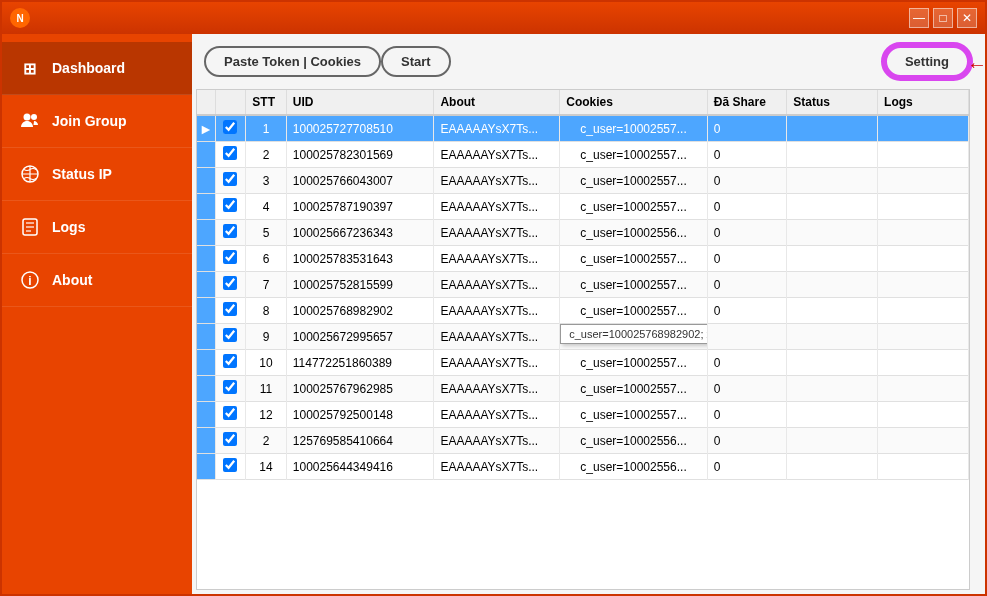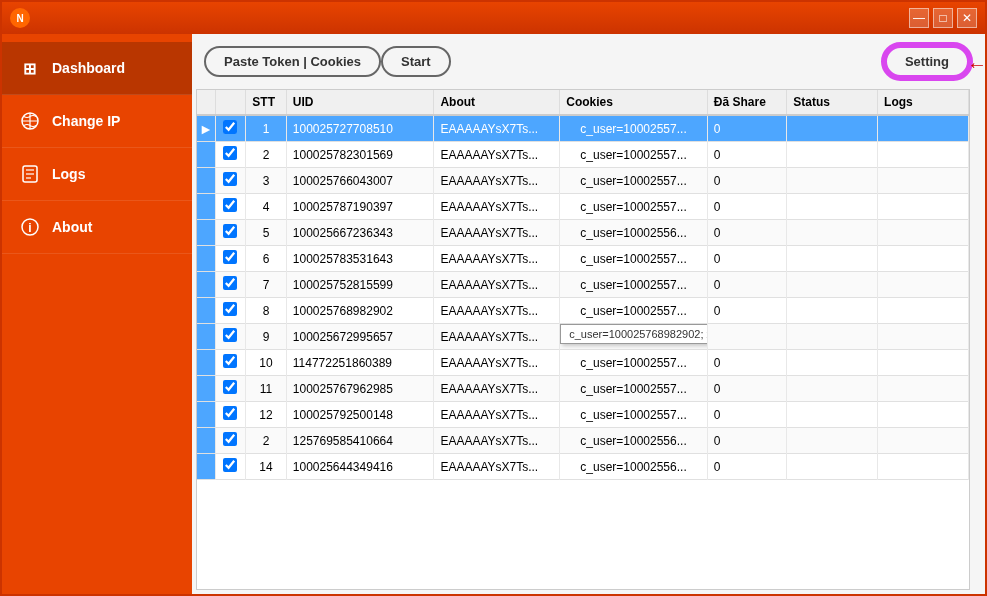--- a/index.html
+++ b/index.html
@@ -239,25 +239,36 @@
   <div class="main-layout">
 
     <div class="sidebar">
       <div class="sidebar-item active">
         <div class="sidebar-icon">⊞</div>
         <span>Dashboard</span>
       </div>
       <div class="sidebar-item">
         <div class="sidebar-icon">
           <svg width="20" height="20" viewBox="0 0 20 20" fill="white">
+            <circle cx="7" cy="6" r="3.5"></circle>
+            <circle cx="14" cy="6" r="3"></circle>
+            <path d="M1 16c0-3.3 2.7-6 6-6s6 2.7 6 6H1z"></path>
+            <path d="M14 10c2.2 0 4 1.8 4 4h-4.5"></path>
+          </svg>
+        </div>
+        <span>Join Group</span>
+      </div>
+      <div class="sidebar-item">
+        <div class="sidebar-icon">
+          <svg width="20" height="20" viewBox="0 0 20 20" fill="white">
             <circle cx="10" cy="10" r="8" fill="none" stroke="white" stroke-width="1.5"></circle>
             <path d="M10 2v16M2 10h16M4 5.5q3 2 6 0q3-2 6 0M4 14.5q3-2 6 0q3 2 6 0" fill="none" stroke="white" stroke-width="1.2"></path>
           </svg>
         </div>
-        <span>Change IP</span>
+        <span>Status IP</span>
       </div>
       <div class="sidebar-item">
         <div class="sidebar-icon">
           <svg width="20" height="20" viewBox="0 0 20 20" fill="white">
             <rect x="3" y="2" width="14" height="16" rx="2" fill="none" stroke="white" stroke-width="1.5"></rect>
             <line x1="6" y1="6" x2="14" y2="6" stroke="white" stroke-width="1.2"></line>
             <line x1="6" y1="10" x2="14" y2="10" stroke="white" stroke-width="1.2"></line>
             <line x1="6" y1="14" x2="11" y2="14" stroke="white" stroke-width="1.2"></line>
           </svg>
         </div>

